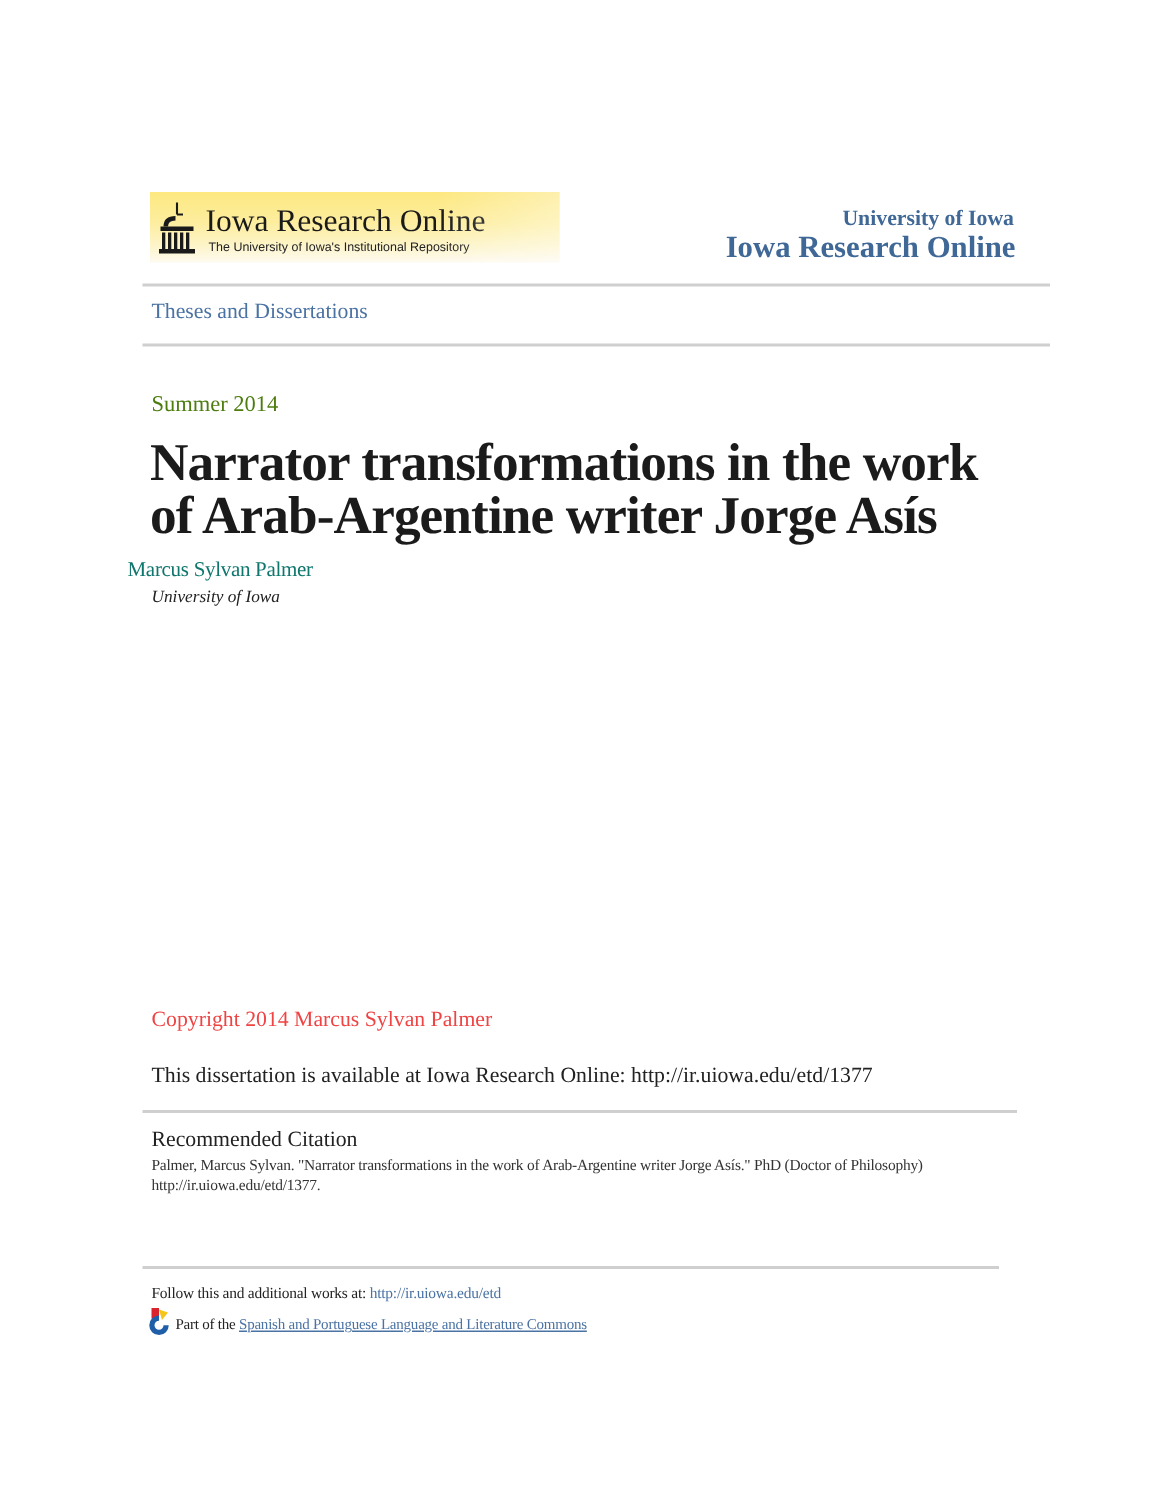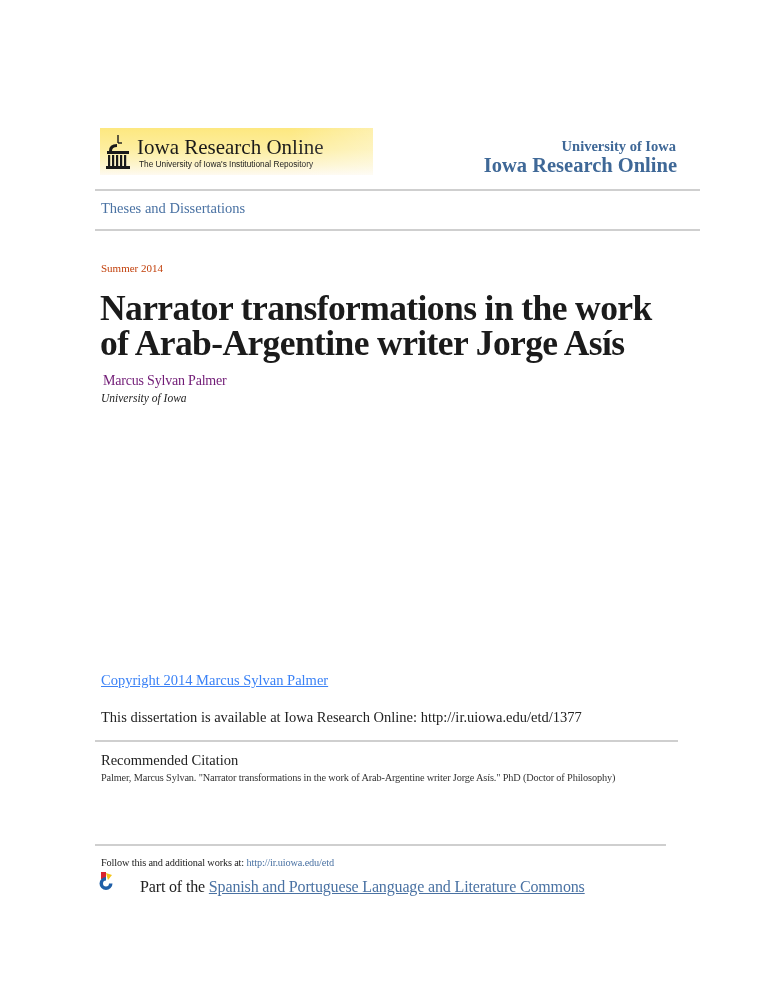--- a/index.html
+++ b/index.html
@@ -38,43 +38,43 @@
     .rule-1 { left: 95px; top: 189px; width: 605px; }
     .rule-2 { left: 95px; top: 229px; width: 605px; }
     .rule-3 { left: 95px; top: 740px; width: 583px; }
     .rule-4 { left: 95px; top: 844px; width: 571px; }
 
     .series-link {
       position: absolute; left: 101px; top: 201px; font-size: 14.5px; color: #4a72a3;
       text-decoration: none; line-height: 1; text-align: right;
     }
 
-    .date { position: absolute; left: 101px; top: 263px; font-size: 11px; color: #c2410c; line-height: 1; }
+    .date { position: absolute; left: 101px; top: 263px; font-size: 15px; color: #4d7c0f; line-height: 1; }
 
     .title {
       position: absolute; left: 100px; top: 291px; width: 560px; font-size: 35.5px;
       font-weight: bold; color: #1b1b1b; line-height: 35px; letter-spacing: -0.6px;
     }
 
-    .author { position: absolute; left: 103px; top: 374px; font-size: 14px; color: #701a75; line-height: 1; letter-spacing: -0.2px; }
+    .author { position: absolute; left: 85px; top: 374px; font-size: 14px; color: #0f766e; line-height: 1; letter-spacing: -0.2px; }
     .affil { position: absolute; left: 101px; top: 393px; font-size: 11.5px; font-style: italic; color: #222; line-height: 1; }
 
-    .copyright { position: absolute; left: 101px; top: 673px; font-size: 14.5px; color: #3b82f6; line-height: 1; text-decoration: underline; }
+    .copyright { position: absolute; left: 101px; top: 673px; font-size: 14.5px; color: #ef4444; line-height: 1; }
     .availability { position: absolute; left: 101px; top: 710px; font-size: 14.5px; color: #222; line-height: 1; }
 
     .cite-heading { position: absolute; left: 101px; top: 753px; font-size: 14.5px; color: #222; line-height: 1; }
     .cite-body {
       position: absolute; left: 101px; top: 772px; width: 590px; font-size: 10.3px;
       color: #333; line-height: 12.5px; letter-spacing: -0.15px;
     }
     .cite-body span { display: block; white-space: nowrap; }
 
     .follow { position: absolute; left: 101px; top: 858px; font-size: 10.3px; color: #222; line-height: 1; letter-spacing: -0.15px; }
     .follow a, .partof a { color: #4a72a3; text-decoration: none; font-family: Liberation Serif, serif; }
-    .partof { position: absolute; left: 117px; top: 879px; font-size: 16px; color: #222; line-height: 1; letter-spacing: -0.15px; margin-left: 23px; }
+    .partof { position: absolute; left: 117px; top: 879px; font-size: 10px; color: #222; line-height: 1; letter-spacing: -0.15px; }
     .partof a { text-decoration: underline; }
     .commons-icon { position: absolute; left: 97px; top: 872px; width: 18px; height: 18px; }
   </style>
 </head>
 <body>
 
 <div class="banner">
   <svg class="capitol" viewBox="0 0 26 36">
     <line x1="13" y1="1" x2="13" y2="9" stroke="#1a1a1a" stroke-width="1.4"></line>
     <line x1="13" y1="9" x2="17" y2="9" stroke="#1a1a1a" stroke-width="1.4"></line>
@@ -103,20 +103,21 @@
 <div class="author">Marcus Sylvan Palmer</div>
 <div class="affil">University of Iowa</div>
 
 <div class="copyright">Copyright 2014 Marcus Sylvan Palmer</div>
 <div class="availability">This dissertation is available at Iowa Research Online: http://ir.uiowa.edu/etd/1377</div>
 
 <div class="rule rule-3"></div>
 <div class="cite-heading">Recommended Citation</div>
 <div class="cite-body">
   <span>Palmer, Marcus Sylvan. "Narrator transformations in the work of Arab-Argentine writer Jorge Asís." PhD (Doctor of Philosophy)</span>
+  <span>http://ir.uiowa.edu/etd/1377.</span>
 </div>
 
 <div class="rule rule-4"></div>
 <div class="follow">
   <span>Follow this and additional works at: </span><a>http://ir.uiowa.edu/etd</a>
 </div>
 
 <svg class="commons-icon" viewBox="0 0 18 18">
   <rect x="4" y="0" width="5" height="7" fill="#d9232e"></rect>
   <path d="M9 1 L15 3 L11 8 Z" fill="#f5c518"></path>

